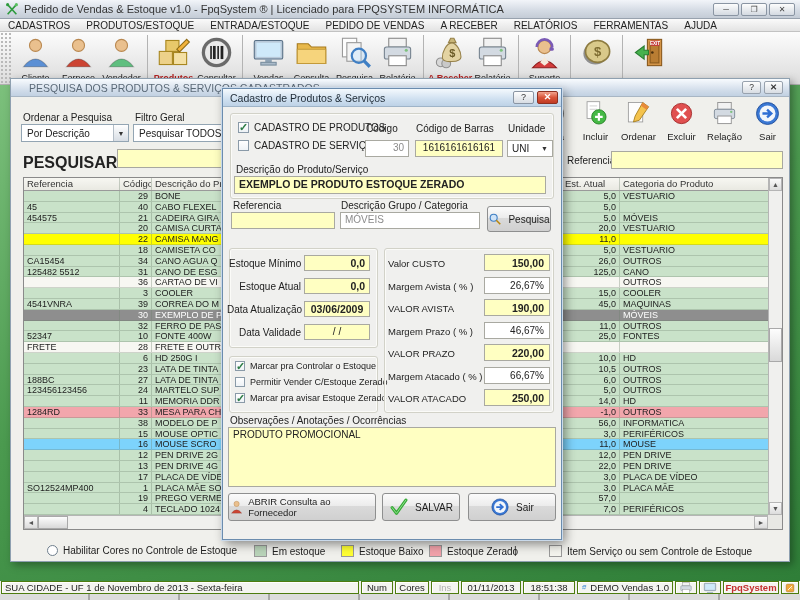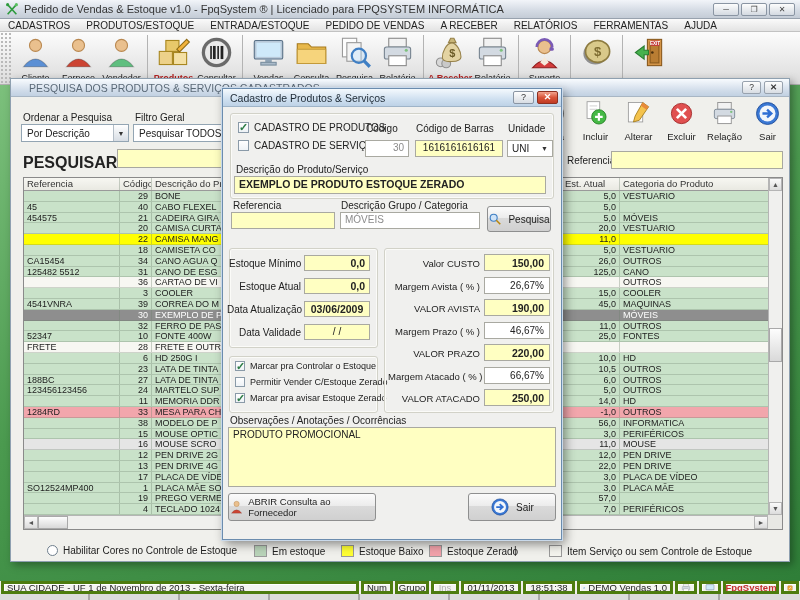--- a/index.html
+++ b/index.html
@@ -80,21 +80,21 @@
   
   .legend { position:absolute; left:0; top:463px; width:778px; height:19px; font-size:10px; }
   .leg-item { position:absolute; display:flex; align-items:center; gap:5px; white-space:nowrap; }
   .radio { width:11px; height:11px; border-radius:50%; border:1px solid #6f7f8d; background:#fff; }
   .radio .dot { width:5px; height:5px; margin:2px; border-radius:50%; background:#274b68; }
   .swatch { width:13px; height:12px; border:1px solid #999; }
 
   
   .statusbar { position:absolute; left:0; top:581px; width:800px; height:13px; background:#f0f0ec;
     display:flex; gap:2px; padding:0 1px; font-size:9.5px; color:#222; }
-  .sb-seg { border:3px solid #4d7c0f; box-shadow:inset 1px 1px 0 #fff; background:#f4f4f0;
+  .sb-seg { border:1px solid #4d7c0f; box-shadow:inset 1px 1px 0 #fff; background:#f4f4f0;
     display:flex; align-items:center; justify-content:center; padding:0 3px; white-space:nowrap; overflow:hidden; }
   .sb-seg.left { flex:1; justify-content:flex-start; }
   .sb-seg.dim { color:#b0b0b0; }
   .sb-seg.brand { color:#c53030; font-weight:bold; }
   .sb-seg svg { width:11px; height:11px; }
   .taskbar { position:absolute; left:0; top:594px; width:800px; height:6px;
     background:repeating-linear-gradient(90deg,#dcdcdc 0 88px,#a9a9a9 88px 90px), linear-gradient(#ececec,#c2c2c2); }
 
   
   .dialog { position:absolute; left:222px; top:88px; width:340px; height:452px;
@@ -115,21 +115,21 @@
   .dfield.gray { color:#8b8b8b; }
   .cbrow { position:absolute; display:flex; gap:5px; white-space:nowrap; }
   .cb { width:11px; height:11px; border:1px solid #8a9aa8; background:linear-gradient(#fff,#eef2f6); position:relative; flex:none; }
   .cb.on::after { content:"✓"; position:absolute; left:0px; top:-2px; font-size:11px; font-weight:bold; color:#2e7d46; }
   .btn { position:absolute; display:flex; align-items:center; justify-content:center; gap:6px;
     background:linear-gradient(#fbfbfb,#ececec 45%,#dadada 46%,#d0d0d0); border:1px solid #8e8f8f;
     border-radius:3px; font-size:10px; color:#1c1c1c; }
   .btn svg { width:18px; height:18px; }
   .btn.big svg { width:22px; height:22px; }
   .vrow { position:absolute; left:0; width:162px; height:18px; }
-  .vlbl { position:absolute; left:0; top:4px; width:92px; text-align:right; font-size:9.5px; color:#222; white-space:nowrap; }
+  .vlbl { position:absolute; left:0; top:4px; width:92px; text-align:left; font-size:9.5px; color:#222; white-space:nowrap; }
   .vfield { position:absolute; left:96px; top:0; width:66px; height:17px; border:1px solid #a9a9a1;
     text-align:right; padding:2px 5px 0 0; font-size:10px; background:#fff; }
   .vfield.vstrong { background:#ffffc2; font-weight:bold; font-size:10.5px; }
   .icn { display:inline-block; line-height:0; }
 </style>
 </head>
 <body>
 
 <div class="titlebar">
   <span class="icn" style="width:14px;height:14px"><svg viewBox="0 0 16 16" style="width: 100%; height: 100%;">
@@ -289,21 +289,21 @@
             <rect x="6" y="2" width="15" height="20" fill="#fff" stroke="#9a9a9a"></rect>
             <line x1="9" y1="7" x2="18" y2="7" stroke="#c9c9c9"></line>
             <line x1="9" y1="11" x2="18" y2="11" stroke="#c9c9c9"></line>
             <circle cx="20" cy="20" r="8.5" fill="#45b945" stroke="#1e7d1e"></circle>
             <path d="M20 15.5v9M15.5 20h9" stroke="#fff" stroke-width="2.6"></path>
           </svg></span><div class="act-lbl">Incluir</div></div>
       <div class="act-item"><span class="icn "><svg viewBox="0 0 32 32">
             <rect x="4" y="3" width="17" height="23" fill="#fdfdfd" stroke="#9a9a9a"></rect>
             <path d="M21 3l7 5-11 16-7 2 2-7z" fill="#f4c34d" stroke="#a07818"></path>
             <path d="M21 3l7 5-2.5 3.5-7-5z" fill="#e88a3a"></path>
-          </svg></span><div class="act-lbl">Alterar</div></div>
+          </svg></span><div class="act-lbl">Ordenar</div></div>
       <div class="act-item"><span class="icn "><svg viewBox="0 0 32 32">
             <circle cx="16" cy="16" r="12" fill="#e05050" stroke="#9d2424"></circle>
             <path d="M10.5 10.5l11 11M21.5 10.5l-11 11" stroke="#fff" stroke-width="3.2"></path>
           </svg></span><div class="act-lbl">Excluir</div></div>
       <div class="act-item"><span class="icn "><svg viewBox="0 0 32 32">
             <rect x="8" y="3" width="16" height="8" fill="#f2f2f2" stroke="#8a8a8a"></rect>
             <rect x="4" y="11" width="24" height="11" rx="2" fill="#d3dae2" stroke="#76838f"></rect>
             <rect x="8" y="19" width="16" height="9" fill="#ffffff" stroke="#8a8a8a"></rect>
             <circle cx="24" cy="14" r="1.4" fill="#7ec17e"></circle>
           </svg></span><div class="act-lbl">Relação</div></div>
@@ -480,21 +480,21 @@
           <div class="gc gc-est">56,0</div>
           <div class="gc gc-cat">INFORMATICA</div>
         </div>
         <div class="grow" style="background: rgb(201, 226, 201);">
           <div class="gc gc-ref"></div>
           <div class="gc gc-cod">15</div>
           <div class="gc gc-desc">MOUSE OPTIC</div>
           <div class="gc gc-est">3,0</div>
           <div class="gc gc-cat">PERIFÉRICOS</div>
         </div>
-        <div class="grow" style="background: #e5e5e5; justify-content: center;">
+        <div class="grow" style="background: #7dd3fc; justify-content: center;">
           <div class="gc gc-ref"></div>
           <div class="gc gc-cod">16</div>
           <div class="gc gc-desc">MOUSE SCRO</div>
           <div class="gc gc-est">11,0</div>
           <div class="gc gc-cat">MOUSE</div>
         </div>
         <div class="grow" style="background: rgb(201, 226, 201);">
           <div class="gc gc-ref"></div>
           <div class="gc gc-cod">12</div>
           <div class="gc gc-desc">PEN DRIVE 2G</div>
@@ -679,35 +679,42 @@
     <span class="lbl" style="left:7px;top:308px">Observações / Anotações / Ocorrências</span>
     <div class="dfield yellow" style="left:5px;top:320px;width:328px;height:60px;white-space:normal">PRODUTO PROMOCIONAL</div>
 
     <div class="btn" style="left:5px;top:386px;width:148px;height:28px;gap:4px;font-size:9.5px">
       <span class="icn" style="width:16px;height:16px"><svg viewBox="0 0 32 32" style="width: 100%; height: 100%;">
             <circle cx="16" cy="9.5" r="5.5" fill="#eac08e" stroke="#b98850"></circle>
             <path d="M5 29q11-14 22 0z" fill="#cc4433" stroke="rgba(0,0,0,.25)"></path>
           </svg></span>
       <span>ABRIR Consulta ao Fornecedor</span>
     </div>
+    <div class="btn big" style="left:159px;top:386px;width:78px;height:28px">
+      <span class="icn" style="width:20px;height:20px"><svg viewBox="0 0 32 32" style="width: 100%; height: 100%;">
+            <path d="M5 17l7 9L27 5" fill="none" stroke="#35aa35" stroke-width="5" stroke-linecap="round" stroke-linejoin="round"></path>
+            <path d="M5 17l7 9L27 5" fill="none" stroke="#8ede8e" stroke-width="1.6" stroke-linecap="round" stroke-linejoin="round"></path>
+          </svg></span>
+      <span>SALVAR</span>
+    </div>
     <div class="btn big" style="left:245px;top:386px;width:88px;height:28px">
       <span class="icn" style="width:20px;height:20px"><svg viewBox="0 0 32 32" style="width: 100%; height: 100%;">
             <circle cx="16" cy="16" r="13" fill="#3a78d4" stroke="#1c4a96"></circle>
             <circle cx="16" cy="16" r="9.5" fill="#f2f6fb"></circle>
             <path d="M10 16h9M15.5 11.5L20.5 16l-5 4.5" stroke="#2f6fd4" stroke-width="2.8" fill="none"></path>
           </svg></span>
       <span>Sair</span>
     </div>
   </div>
 </div>
 
 <div class="statusbar">
   <div class="sb-seg left">SUA CIDADE - UF  1 de Novembro de 2013 - Sexta-feira</div>
   <div class="sb-seg" style="width:32px">Num</div>
-  <div class="sb-seg" style="width:34px">Grupo</div>
+  <div class="sb-seg" style="width:34px">Cores</div>
   <div class="sb-seg dim" style="width:28px">Ins</div>
   <div class="sb-seg" style="width:60px">01/11/2013</div>
   <div class="sb-seg" style="width:52px">18:51:38</div>
   <div class="sb-seg" style="width:96px;gap:3px">
     <span class="icn"><svg viewBox="0 0 16 16" style="width: 100%; height: 100%;">
           <path d="M3 8a5 5 0 0 1 8-4l2-2v5H8l2-2" fill="#4a90d9"></path>
           <path d="M13 8a5 5 0 0 1-8 4l-2 2V9h5l-2 2" fill="#7fb3e3"></path>
         </svg></span>
     <span>DEMO Vendas 1.0</span>
   </div>

